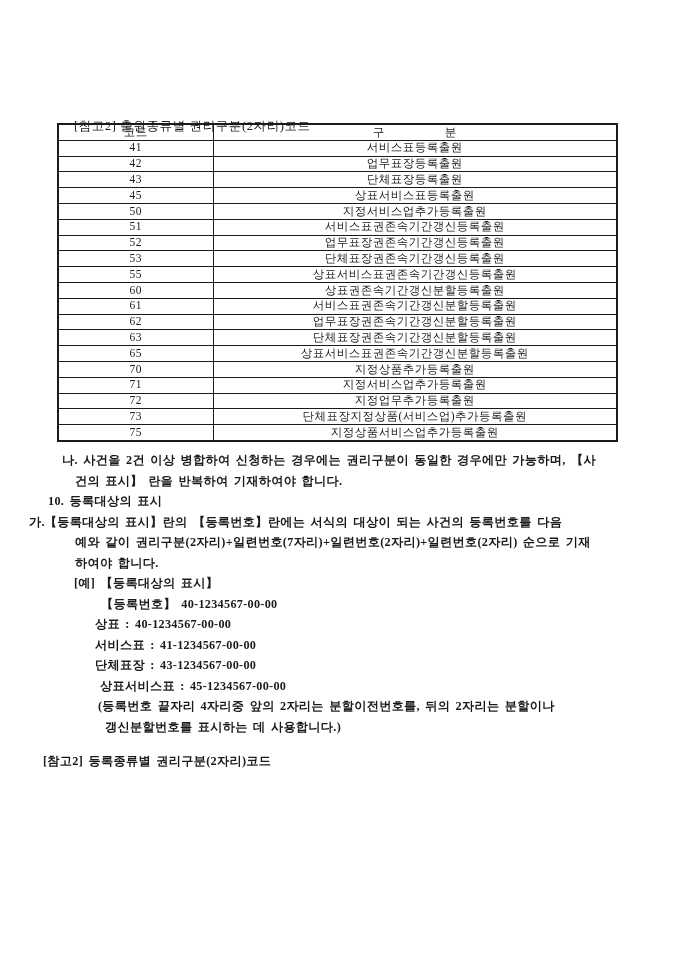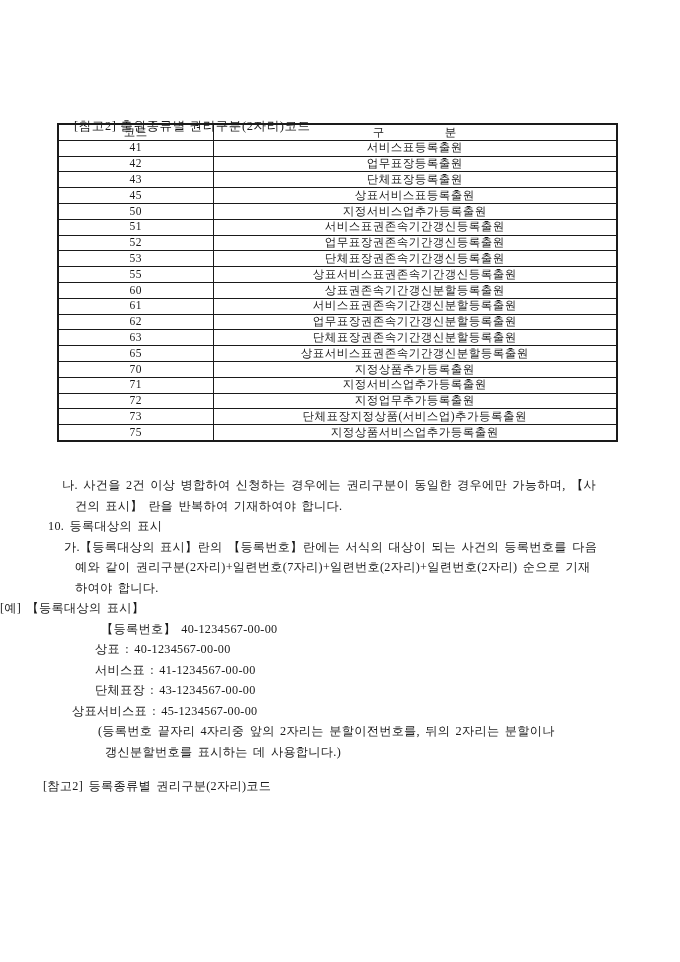--- a/index.html
+++ b/index.html
@@ -28,21 +28,21 @@
     padding: 0 2px;
     text-align: center;
     vertical-align: middle;
     font-size: 11.5px;
     line-height: 1;
     letter-spacing: 0.5px;
     white-space: pre;
     overflow: hidden;
   }
   .body-text {
-    position: absolute; left: 0; top: 475px; width: 680px;
+    position: absolute; left: 0; top: 450px; width: 680px; font-weight: bold;
   }
   .body-line {
     font-size: 12.2px;
     line-height: 20.5px;
     letter-spacing: 0.3px;
     word-spacing: 2px;
     white-space: pre;
   }
 </style>
 </head>
@@ -140,27 +140,27 @@
           <td>지정상품서비스업추가등록출원</td>
         </tr>
       </tbody>
   </table>
 
   <div class="body-text">
 
   <div class="body-line" style="padding-left: 62px;">나. 사건을 2건 이상 병합하여 신청하는 경우에는 권리구분이 동일한 경우에만 가능하며, 【사</div>
       <div class="body-line" style="padding-left: 75px;">건의 표시】 란을 반복하여 기재하여야 합니다.</div>
       <div class="body-line" style="padding-left: 48px;">10. 등록대상의 표시</div>
-      <div class="body-line" style="padding-left: 64px;">가.【등록대상의 표시】란의 【등록번호】란에는 서식의 대상이 되는 사건의 등록번호를 다음</div>
+      <div class="body-line" style="padding-left: 29px;">가.【등록대상의 표시】란의 【등록번호】란에는 서식의 대상이 되는 사건의 등록번호를 다음</div>
       <div class="body-line" style="padding-left: 75px;">예와 같이 권리구분(2자리)+일련번호(7자리)+일련번호(2자리)+일련번호(2자리) 순으로 기재</div>
       <div class="body-line" style="padding-left: 75px;">하여야 합니다.</div>
-      <div class="body-line" style="">[예] 【등록대상의 표시】</div>
+      <div class="body-line" style="padding-left: 74px;">[예] 【등록대상의 표시】</div>
       <div class="body-line" style="padding-left: 101px;">【등록번호】 40-1234567-00-00</div>
       <div class="body-line" style="padding-left: 95px;">상표 : 40-1234567-00-00</div>
       <div class="body-line" style="padding-left: 95px;">서비스표 : 41-1234567-00-00</div>
       <div class="body-line" style="padding-left: 95px;">단체표장 : 43-1234567-00-00</div>
-      <div class="body-line" style="padding-left: 72px;">상표서비스표 : 45-1234567-00-00</div>
+      <div class="body-line" style="padding-left: 100px;">상표서비스표 : 45-1234567-00-00</div>
       <div class="body-line" style="padding-left: 98px;">(등록번호 끝자리 4자리중 앞의 2자리는 분할이전번호를, 뒤의 2자리는 분할이나</div>
       <div class="body-line" style="padding-left: 105px;">갱신분할번호를 표시하는 데 사용합니다.)</div>
       <div class="body-line" style="padding-left: 43px; margin-top: 14px;">[참고2] 등록종류별 권리구분(2자리)코드</div>
     </div>
 
 </div>
 
 </body></html>

